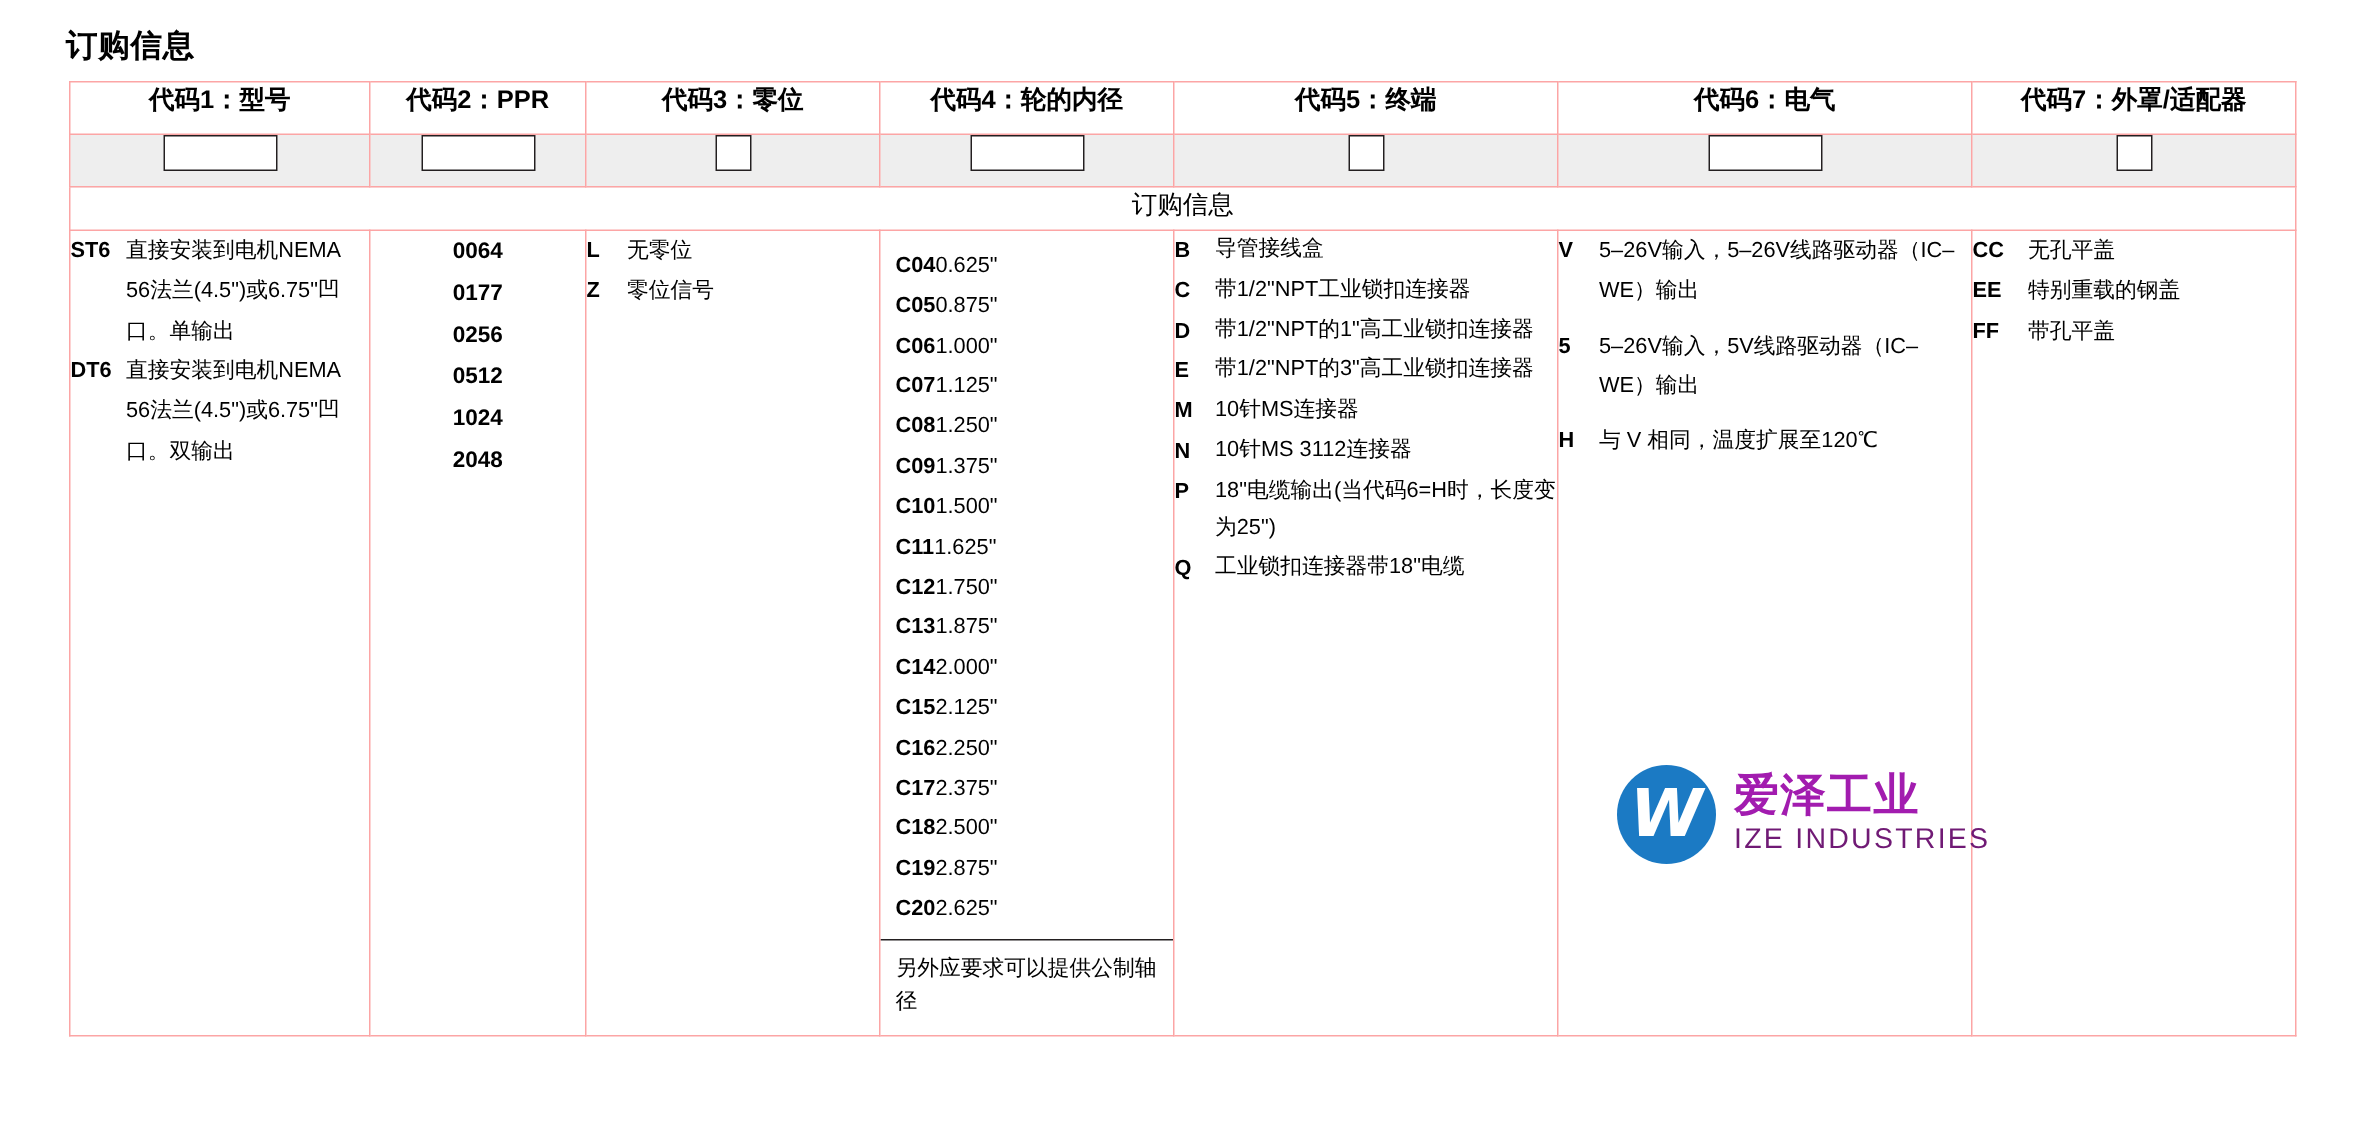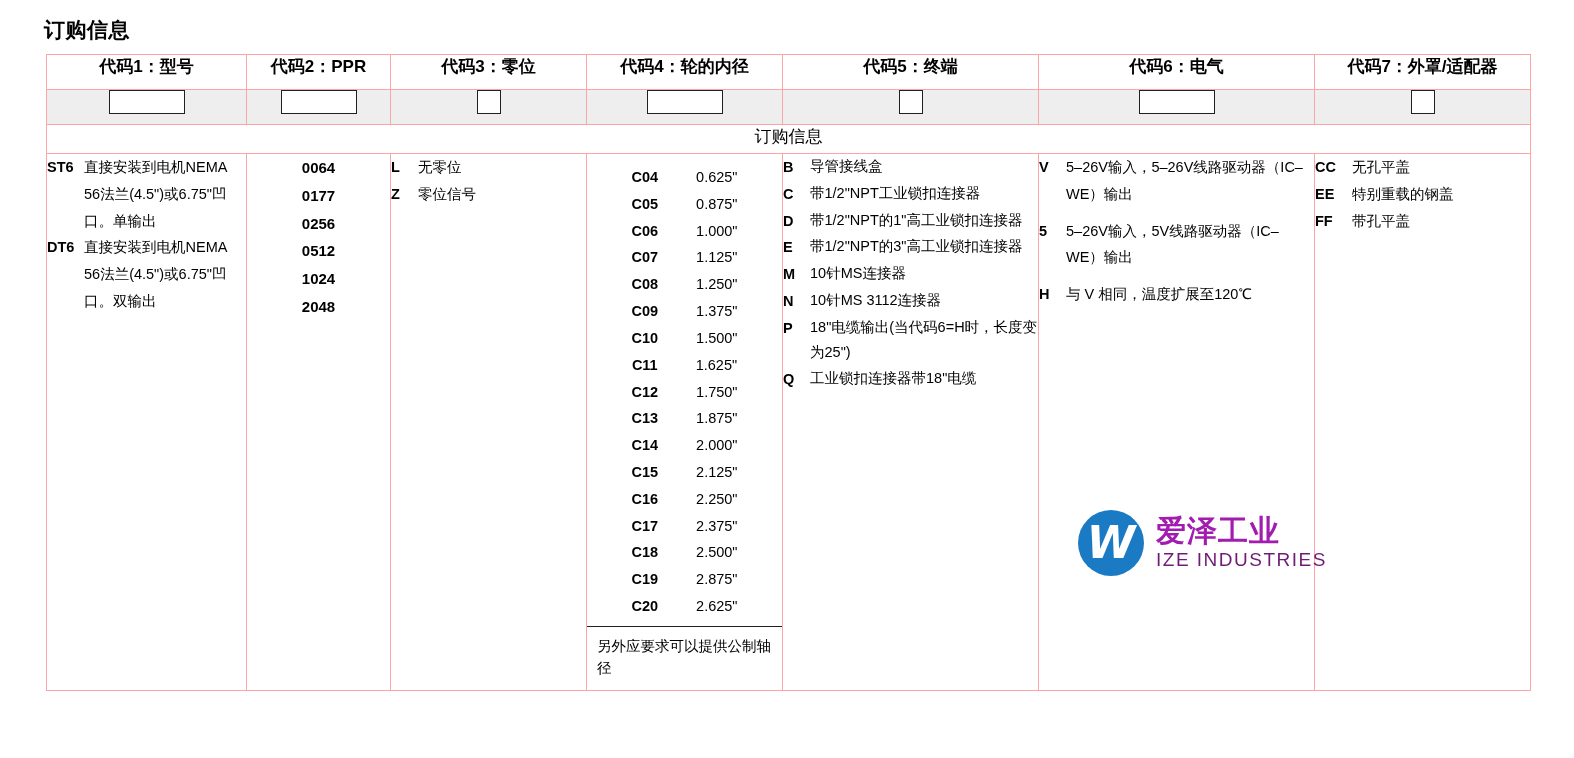--- a/index.html
+++ b/index.html
@@ -98,24 +98,23 @@
     line-height: 1.85;
   }
   .bore-cell {
     padding: 0;
   }
   .bore-rows {
     padding: 10px 10px 6px 10px;
   }
   .bore-row {
     display: flex;
-    justify-content: center;
+    justify-content: flex-start;
     font-size: 14.5px;
     line-height: 1.85;
-    gap: 38px;
   }
   .bore-row .code {
     font-weight: bold;
   }
   .bore-row .val {
     font-variant-numeric: tabular-nums;
   }
   .bore-note {
     border-top: 1px solid #231f20;
     padding: 8px 10px 10px 10px;

